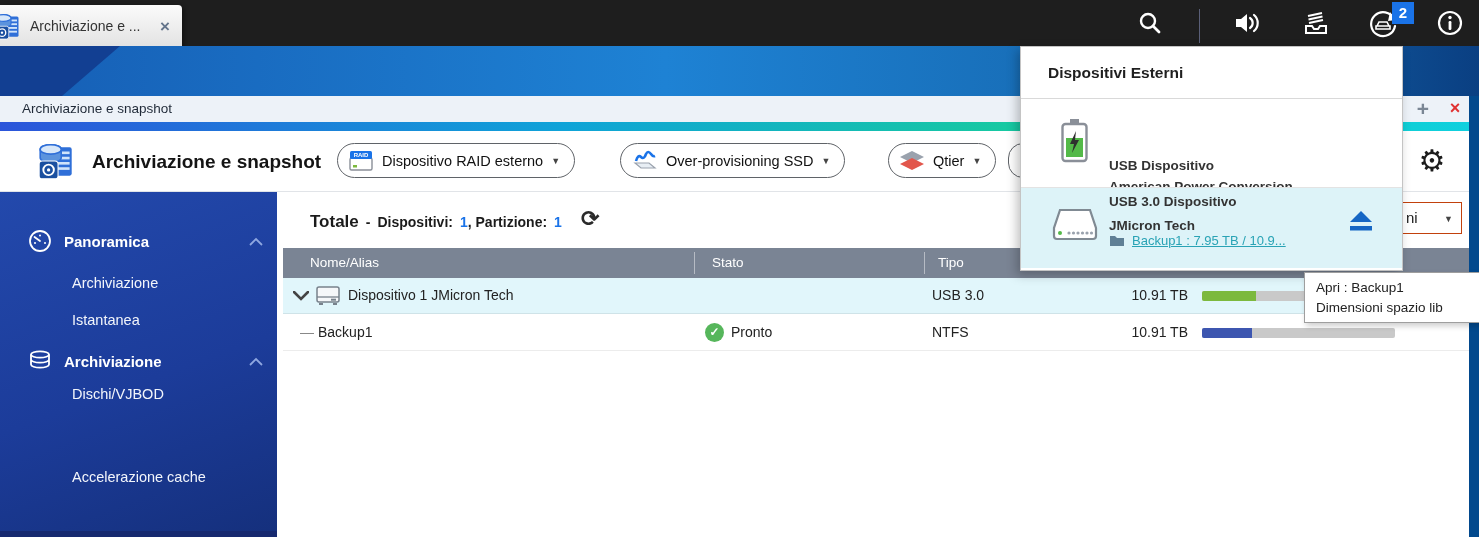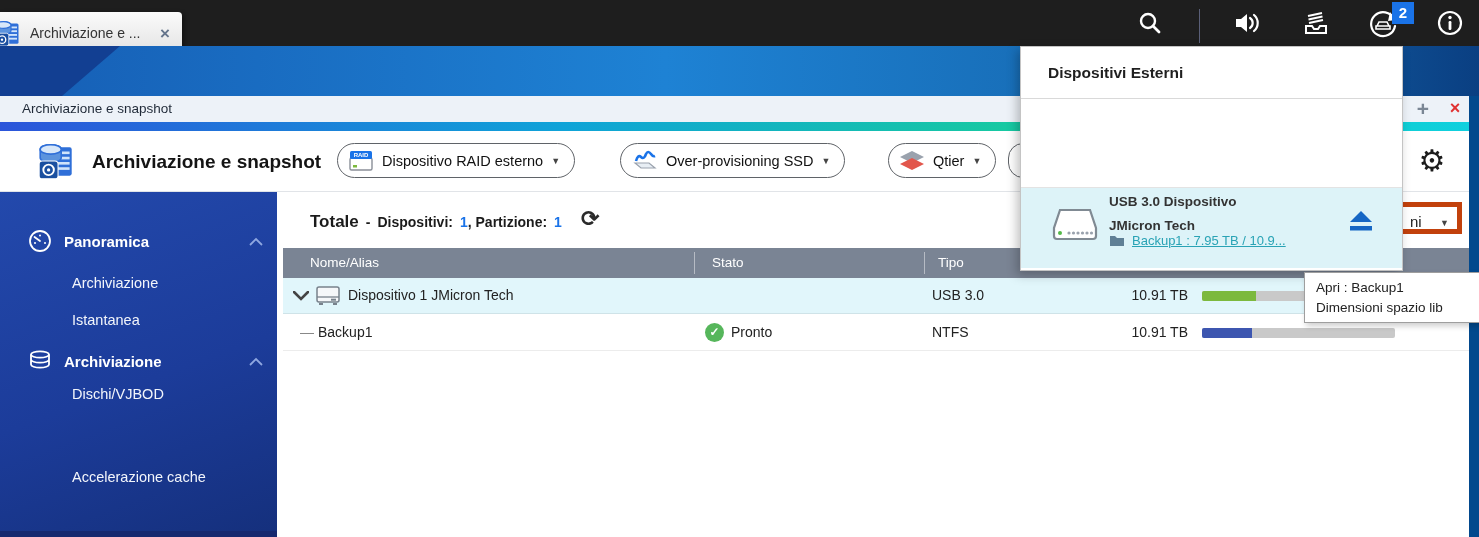--- a/index.html
+++ b/index.html
@@ -1,21 +1,21 @@
 <!DOCTYPE html>
 <html><head>
 <meta charset="utf-8">
 <style>
   * { margin:0; padding:0; box-sizing:border-box; }
   body { font-family:"Liberation Sans", sans-serif; background:#fff; }
   .screen { position:relative; width:1479px; height:537px; overflow:hidden; background:#fff; }
 
   
   .topbar { position:absolute; left:0; top:0; width:1479px; height:46px; background:#1e1e1e; }
-  .tab { position:absolute; left:0; top:12px; width:182px; height:61px;
+  .tab { position:absolute; left:0; top:5px; width:182px; height:61px;
          background:linear-gradient(#fbfbfb,#d7d7d7); border-radius:0 4px 7px 0;
          box-shadow:2px 2px 5px rgba(0,0,0,.45); display:flex; align-items:center; cursor:pointer; }
   .tab-icon { position:absolute; left:-7px; top:7px; width:30px; height:30px; }
   .tab-label { position:absolute; left:30px; top:0; line-height:43px; font-size:14px; color:#333; }
   .tab-close { position:absolute; right:12px; top:0; line-height:43px; font-size:17px; font-weight:bold; color:#64748b; cursor:pointer; }
   .tb-icon { position:absolute; top:0; width:44px; height:46px; display:flex; align-items:center; justify-content:center; cursor:pointer; }
   .tb-divider { position:absolute; left:1199px; top:9px; width:1px; height:34px; background:#5a5f78; }
   .badge { position:absolute; left:1392px; top:2px; min-width:22px; height:22px; background:#1a73e8; color:#fff;
            font-size:15px; font-weight:bold; text-align:center; line-height:22px; z-index:3; }
 
@@ -80,21 +80,21 @@
   .expander { position:absolute; left:10px; top:13px; width:16px; height:10px; cursor:pointer; }
   .row-drive { position:absolute; left:33px; top:8px; width:24px; height:19px; }
   .status-check { position:absolute; left:422px; top:8px; width:19px; height:19px; border-radius:50%;
                   background:#56b65b; color:#fff; font-size:12px; font-weight:bold; text-align:center; line-height:19px; }
   .cap { position:absolute; left:777px; width:128px; text-align:right; }
   .bar { position:absolute; left:919px; top:13px; width:193px; height:10px; background:#c9c9c9; border-radius:2px; }
   .bar .fill { height:10px; border-radius:2px 0 0 2px; }
 
   
   .actions-dd { position:absolute; left:1396px; top:202px; width:66px; height:32px; background:#fff;
-                border:5px solid #c2410c; z-index:5; cursor:pointer;text-align:right; }
+                border:1px solid #c2410c; z-index:5; cursor:pointer;text-align:right; }
   .actions-dd .txt { position:absolute; left:9px; top:0; line-height:30px; font-size:15px; color:#222; }
   .actions-dd .caret { position:absolute; right:8px; top:11px; }
 
   
   .popup { position:absolute; left:1020px; top:46px; width:383px; height:225px; background:#fff;
            border:1px solid #c4c4c4; box-shadow:-3px 4px 10px rgba(0,0,0,.25); z-index:10; }
   .popup-title { position:absolute; left:27px; top:17px; font-size:15.5px; font-weight:bold; color:#1f1f1f; }
   .popup-div1 { position:absolute; left:0; top:51px; width:100%; height:1px; background:#d9d9d9; }
   .popup-div2 { position:absolute; left:0; top:140px; width:100%; height:1px; background:#e3e3e3; }
   .pop-item { position:absolute; left:0; width:100%; cursor:pointer; }
@@ -315,20 +315,30 @@
 
   <div class="actions-dd">
     <span class="txt">ni</span>
     <span class="caret">▼</span>
   </div>
 
   <div class="popup">
     <div class="popup-title">Dispositivi Esterni</div>
     <div class="popup-div1"></div>
 
+    <div class="pop-item pop-item1">
+      <svg class="ups-icon" viewBox="0 0 27 44">
+        <rect x="9" y="0" width="9" height="5" fill="#8a8f98"></rect>
+        <rect x="1.5" y="5" width="24" height="37" rx="3" fill="#fff" stroke="#8a8f98" stroke-width="2.4"></rect>
+        <rect x="5" y="19" width="17" height="19" fill="#53b948"></rect>
+        <polygon points="15,12 9,25 13,25 11,34 18,21 14,21" fill="#2f2f2f"></polygon>
+      </svg>
+      <span class="pop-line" style="top:59px;">USB Dispositivo</span>
+      <span class="pop-line" style="top:80px;">American Power Conversion ...</span>
+    </div>
 
     <div class="popup-div2"></div>
 
     <div class="pop-item pop-item2">
       <svg class="hdd-icon" viewBox="0 0 46 40">
         <path d="M8 6 h30 l6 18 v8 a3 3 0 0 1 -3 3 h-36 a3 3 0 0 1 -3 -3 v-8 z" fill="#fff" stroke="#808a93" stroke-width="2.2"></path>
         <circle cx="8" cy="29" r="2" fill="#53b948"></circle>
         <circle cx="17" cy="29" r="1.6" fill="#9aa2ad"></circle>
           <circle cx="21.5" cy="29" r="1.6" fill="#9aa2ad"></circle>
         <circle cx="26" cy="29" r="1.6" fill="#9aa2ad"></circle>

